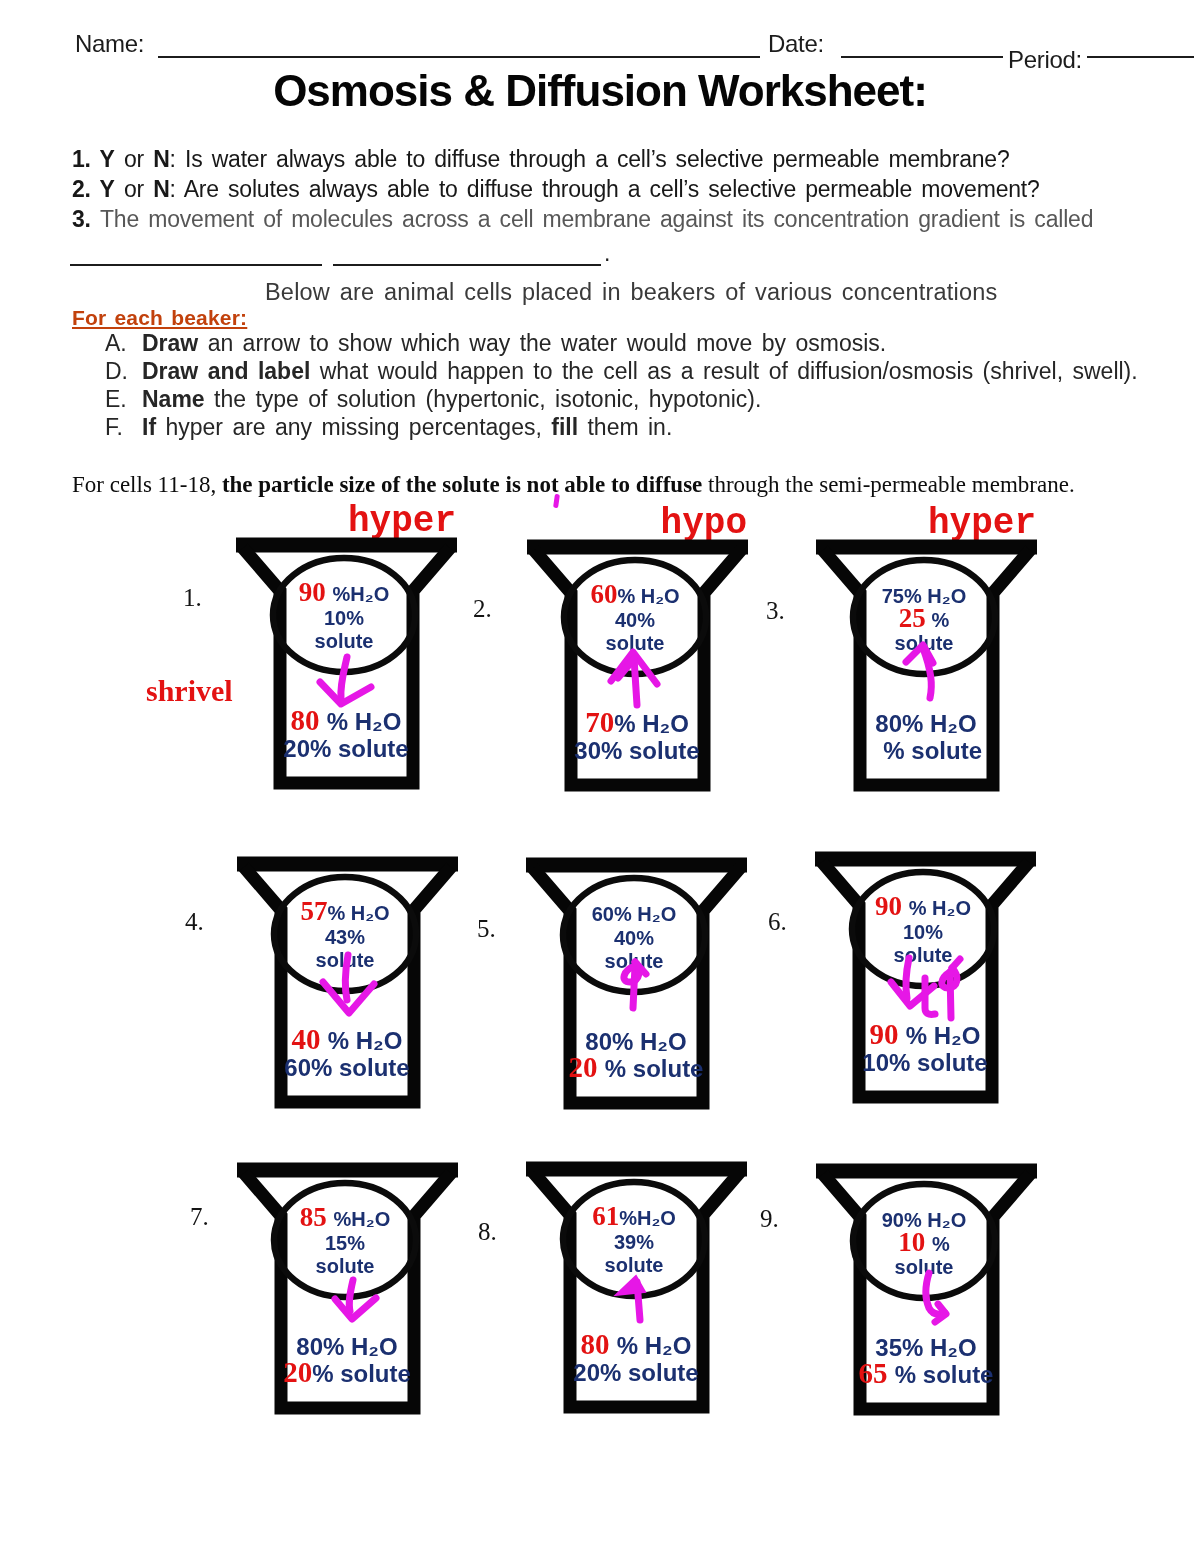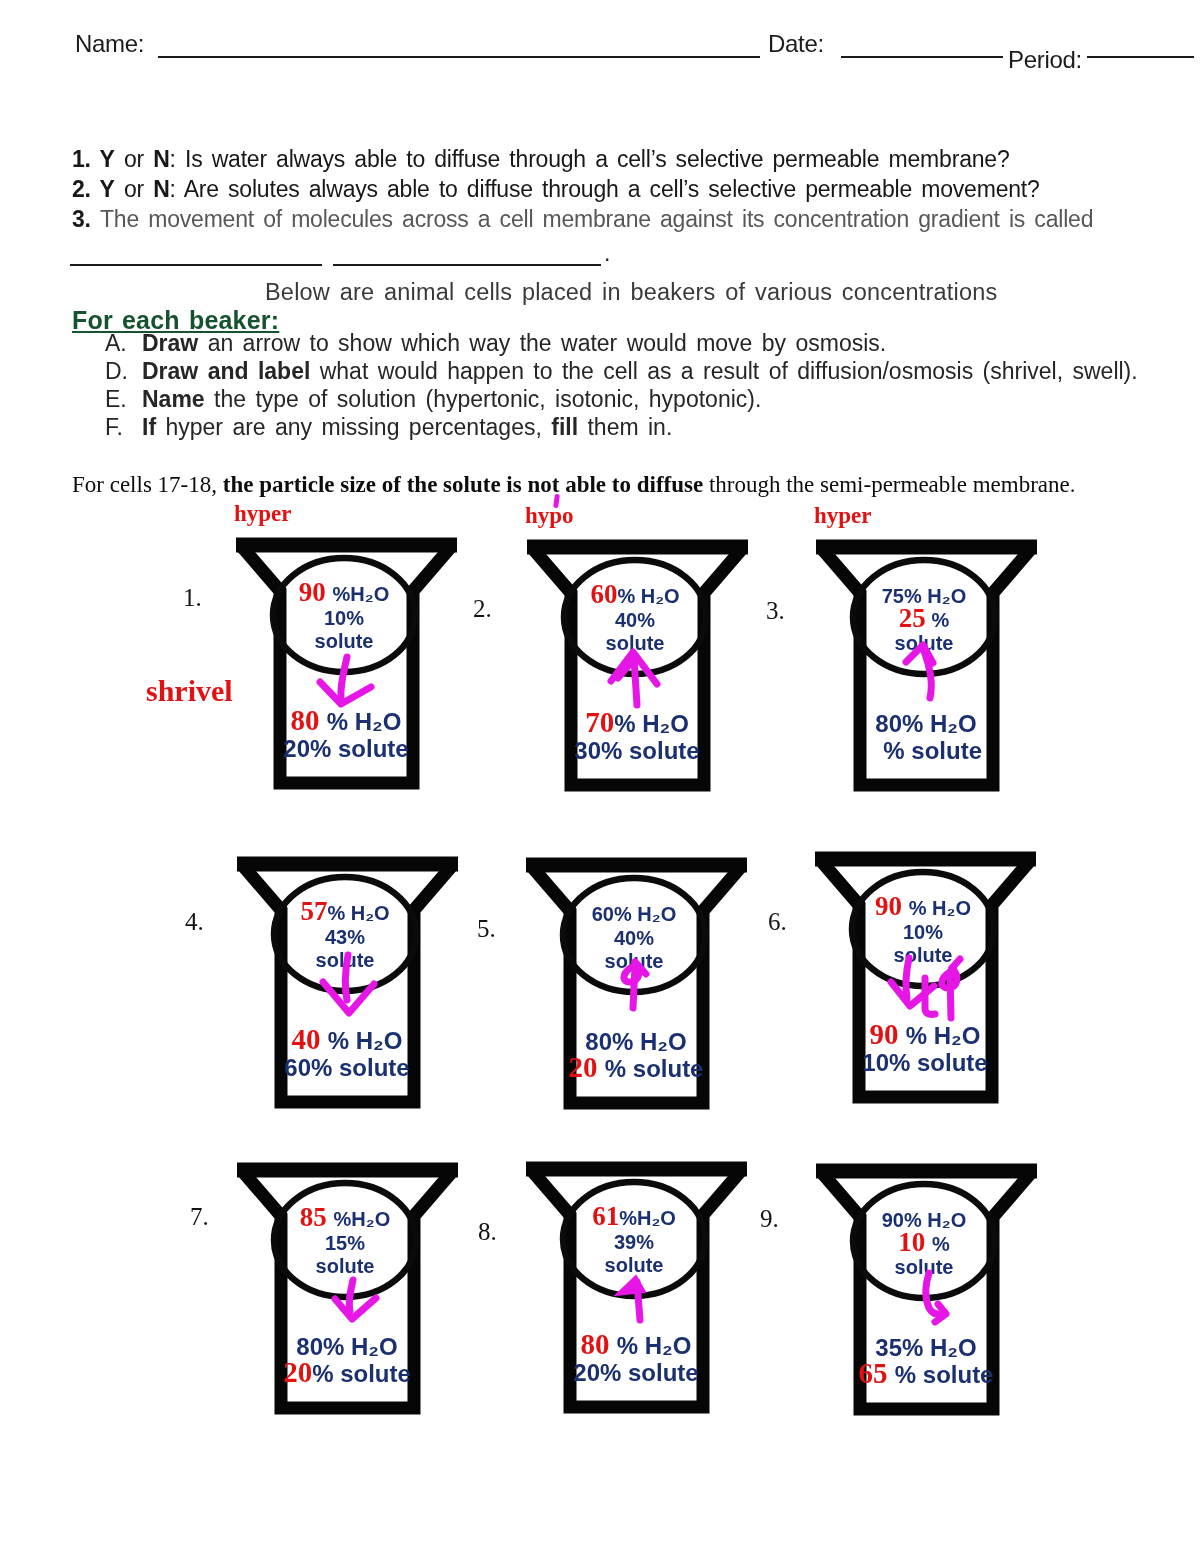--- a/index.html
+++ b/index.html
@@ -24,31 +24,31 @@
     left:0;top:66px;width:1200px;text-align:center;
     font-size:44px;font-weight:700;letter-spacing:-1px;color:#050505;
   }
   
   .q-line{left:72px;width:1120px;font-size:23px;letter-spacing:-0.2px;word-spacing:3px;color:#181818;white-space:nowrap;}
   .q-line .b{font-weight:700;}
   .q-line .gray{color:var(--gray);}
   .ans-line{border-bottom:2.5px solid #1c1c1c;}
   .period{font-size:23px;color:#1c1c1c;}
   .below{font-size:23.5px;color:#3a3a3a;word-spacing:3px;letter-spacing:0.2px;}
-  .foreach{font-size:25px;font-weight:700;text-decoration:underline;color:#14532d;letter-spacing:0.2px;word-spacing:2px;}
+  .foreach{font-size:21px;font-weight:700;text-decoration:underline;color:#c2410c;letter-spacing:0.2px;word-spacing:2px;}
   .instr{width:1120px;font-size:23px;word-spacing:3px;color:#262626;white-space:nowrap;}
   .instr .letter{position:absolute;left:105px;}
   .instr .itxt{position:absolute;left:142px;}
   .instr .b{font-weight:700;}
   .note{left:72px;width:1120px;font-family:"Liberation Serif","DejaVu Serif",serif;font-size:23px;color:#0d0d0d;white-space:nowrap;}
   .note .b{font-weight:700;}
   
   .hand-label{
-    font-family:Liberation Serif, serif;font-weight:700;
-    font-size:23px;color:var(--red);text-align:left;
+    font-family:Liberation Mono, monospace;font-weight:700;
+    font-size:36px;color:var(--red);text-align:right;
   }
   .side-label{
     font-family:"Liberation Serif","DejaVu Serif",serif;font-weight:700;
     font-size:30px;color:var(--red);
   }
   .bk-num{font-family:"Liberation Serif","DejaVu Serif",serif;font-size:25px;color:#141414;}
   .tick{width:5px;height:14px;background:var(--magenta);transform:rotate(8deg);border-radius:2px;}
   
   .pt {font-family:"Liberation Sans","DejaVu Sans",sans-serif;font-weight:700;font-size:20px;fill:var(--navy);}
   .pt2{font-family:"Liberation Sans","DejaVu Sans",sans-serif;font-weight:700;font-size:24px;fill:var(--navy);}
@@ -64,20 +64,21 @@
 
 <div class="page">
 
   <span class="abs hdr-label" style="left:75px;top:30px;">Name:</span>
   <div class="abs hdr-line" style="left:158px;top:32px;width:602px;"></div>
   <span class="abs hdr-label" style="left:768px;top:30px;">Date:</span>
   <div class="abs hdr-line" style="left:841px;top:32px;width:162px;"></div>
   <span class="abs hdr-label" style="left:1008px;top:46px;">Period:</span>
   <div class="abs hdr-line" style="left:1087px;top:32px;width:107px;"></div>
 
+  <div class="abs title">Osmosis &amp; Diffusion Worksheet:</div>
 
   <div id="questions">
       <div class="abs q-line" style="top: 146px;"><span class="b ">1. </span><span class="b ">Y</span><span> or </span><span class="b ">N</span><span>: Is water always able to diffuse through a cell’s selective permeable membrane?</span></div>
       <div class="abs q-line" style="top: 176px;"><span class="b ">2. </span><span class="b ">Y</span><span> or </span><span class="b ">N</span><span>: Are solutes always able to diffuse through a cell’s selective permeable movement?</span></div>
       <div class="abs q-line" style="top: 206px;"><span class="b ">3. </span><span class="gray">The movement of molecules across a cell membrane against its concentration gradient is called</span></div>
     </div>
 
   <div class="abs ans-line" style="left:70px;top:248px;width:252px;height:16px;"></div>
   <div class="abs ans-line" style="left:333px;top:248px;width:268px;height:16px;"></div>
   <span class="abs period" style="left:604px;top:240px;">.</span>
@@ -97,21 +98,21 @@
       <div class="abs instr" style="top: 386px;">
         <span class="letter">E.</span>
         <span class="itxt"><span class="b ">Name</span><span> the type of solution (hypertonic, isotonic, hypotonic).</span></span>
       </div>
       <div class="abs instr" style="top: 414px;">
         <span class="letter">F.</span>
         <span class="itxt"><span class="b ">If</span><span> hyper are any missing percentages, </span><span class="b ">fill</span><span> them in.</span></span>
       </div>
     </div>
 
-  <div class="abs note" style="top:472px;" id="note-line"><span>For cells 17-18, </span><span class="b ">the particle size of the solute is not able to diffuse</span><span> through the semi-permeable membrane.</span></div>
+  <div class="abs note" style="top:472px;" id="note-line"><span>For cells 11-18, </span><span class="b ">the particle size of the solute is not able to diffuse</span><span> through the semi-permeable membrane.</span></div>
 
   <div class="abs tick" style="left:554px;top:494px;"></div>
 
   <div id="beakers">
       <span class="abs bk-num" style="left: 183px; top: 584px;">1.</span>
       <div class="abs hand-label" style="left: 234px; top: 501px; width: 222px;">hyper</div>
       <div class="abs side-label" style="left: 146px; top: 674px;">shrivel</div>
       <div class="abs" style="left: 234px; top: 536px; width: 225px; height: 262px;"><svg width="225" height="262" viewBox="0 0 225 262">
           <path d="M 2 9 H 223" class="outline" stroke-width="15"></path>
           <path d="M 9 12 L 46 55 L 46 247 L 179 247 L 179 55 L 216 12" class="outline" stroke-width="13"></path>

